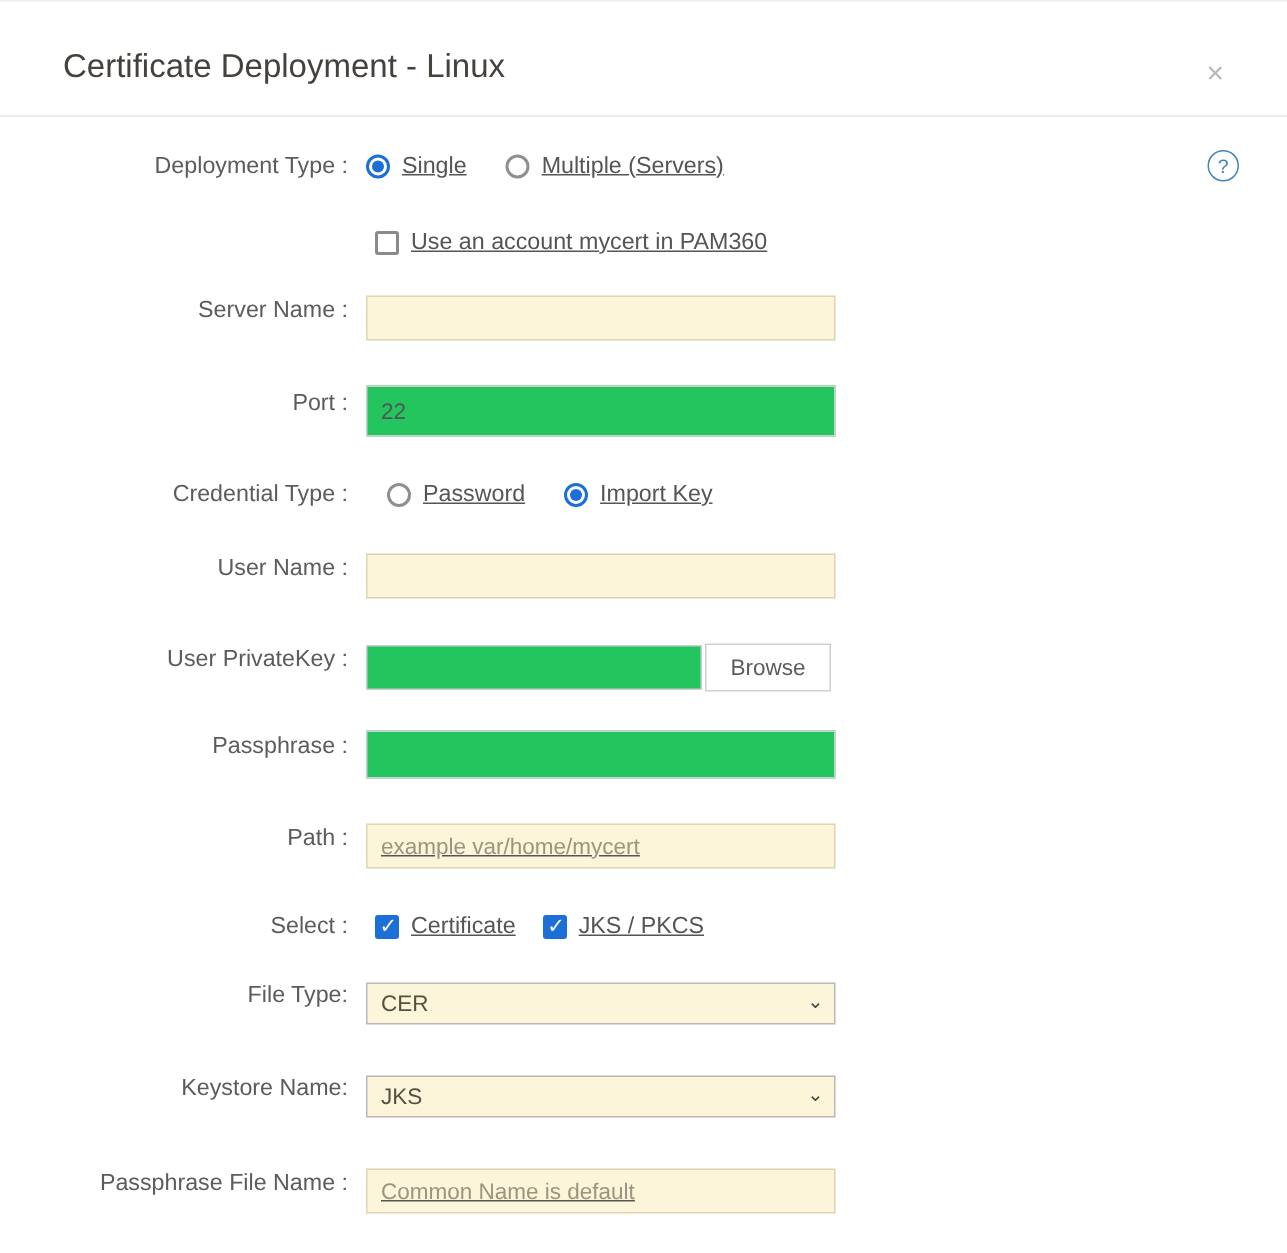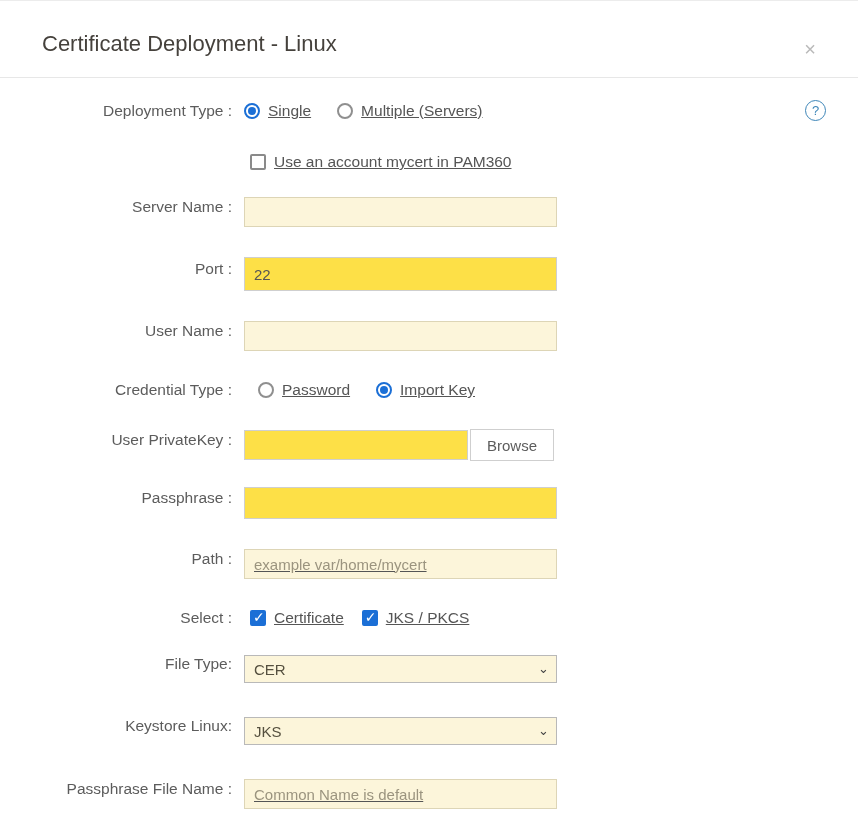--- a/index.html
+++ b/index.html
@@ -55,21 +55,21 @@
     transform: translateY(-5px);
   }
   .row.choice .label { transform: none; }
   .spacer-label { width: 232px; margin-right: 12px; flex-shrink: 0; }
 
   
   .txt {
     width: 313px;
     height: 30px;
     border: 1px solid #cfcfcf;
-    background: #fde047;
+    background: #22c55e;
     font-family: inherit;
     font-size: 15px;
     color: #555;
     padding: 0 9px;
     outline: none;
   }
   .txt.cream {
     background: #fcf5da;
     border: 1px solid #ddd5b6;
     text-decoration: underline;
@@ -210,35 +210,35 @@
   <div class="row">
     <div class="label">Server Name :</div>
     <input class="txt cream" type="text" value="" style="">
   </div>
 
   <div class="row">
     <div class="label">Port :</div>
     <input class="txt" style="height: 34px;" type="text" value="22">
   </div>
 
-  <div class="row">
-    <div class="label">User Name :</div>
-    <input class="txt cream" type="text" value="" style="">
-  </div>
-
   <div class="row choice">
     <div class="label">Credential Type :</div>
     <span class="opt" style="margin-left:14px;">
       <span class="radio"></span>
       <span class="opt-label">Password</span>
     </span>
     <span class="opt">
       <span class="radio on"></span>
       <span class="opt-label">Import Key</span>
     </span>
+  </div>
+
+  <div class="row">
+    <div class="label">User Name :</div>
+    <input class="txt cream" type="text" value="" style="">
   </div>
 
   <div class="row tight">
     <div class="label">User PrivateKey :</div>
     <input class="txt short" type="text" value="" style="">
     <button class="browse-btn">Browse</button>
   </div>
 
   <div class="row">
     <div class="label">Passphrase :</div>
@@ -266,21 +266,21 @@
     <div class="label">File Type:</div>
     <span class="dd-wrap">
       <select class="dd">
         <option>CER</option>
       </select>
       <span class="chev">⌄</span>
     </span>
   </div>
 
   <div class="row" style="margin-bottom:34px;">
-    <div class="label">Keystore Linux:</div>
+    <div class="label">Keystore Name:</div>
     <span class="dd-wrap">
       <select class="dd">
         <option>JKS</option>
       </select>
       <span class="chev">⌄</span>
     </span>
   </div>
 
   <div class="row">
     <div class="label">Passphrase File Name :</div>

